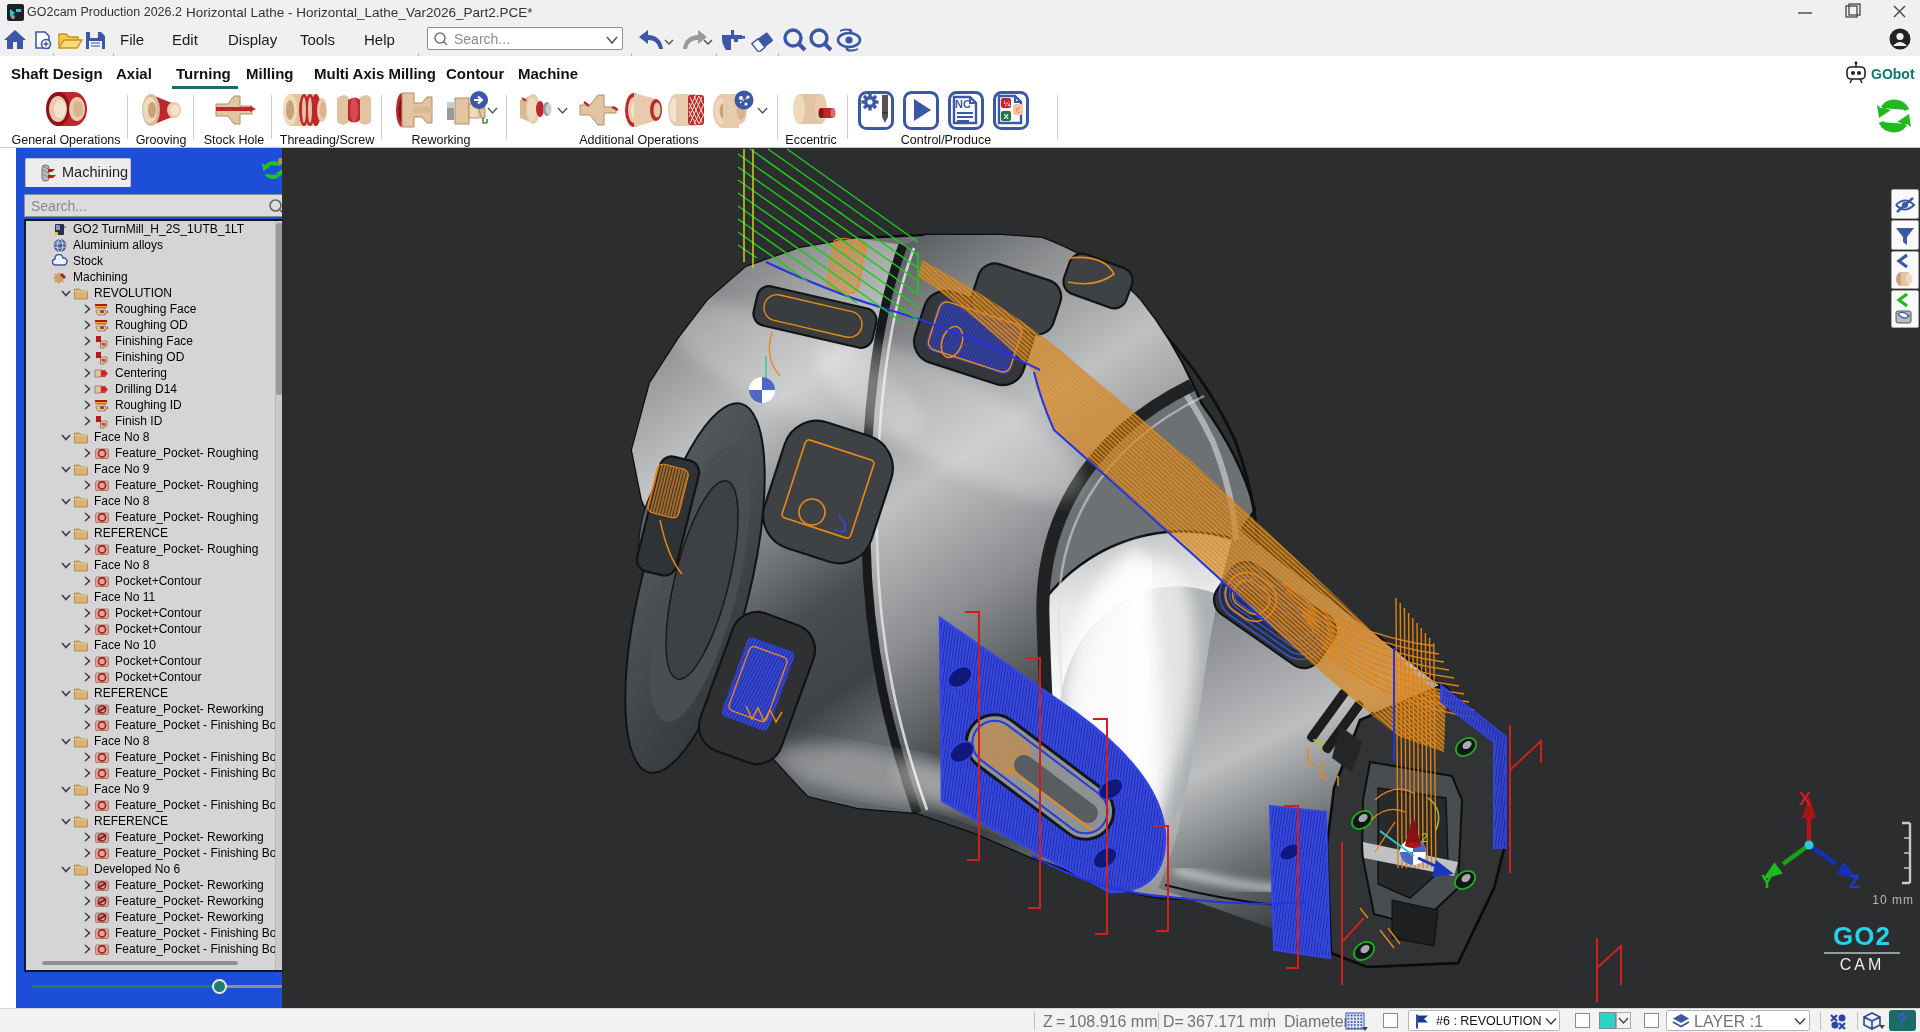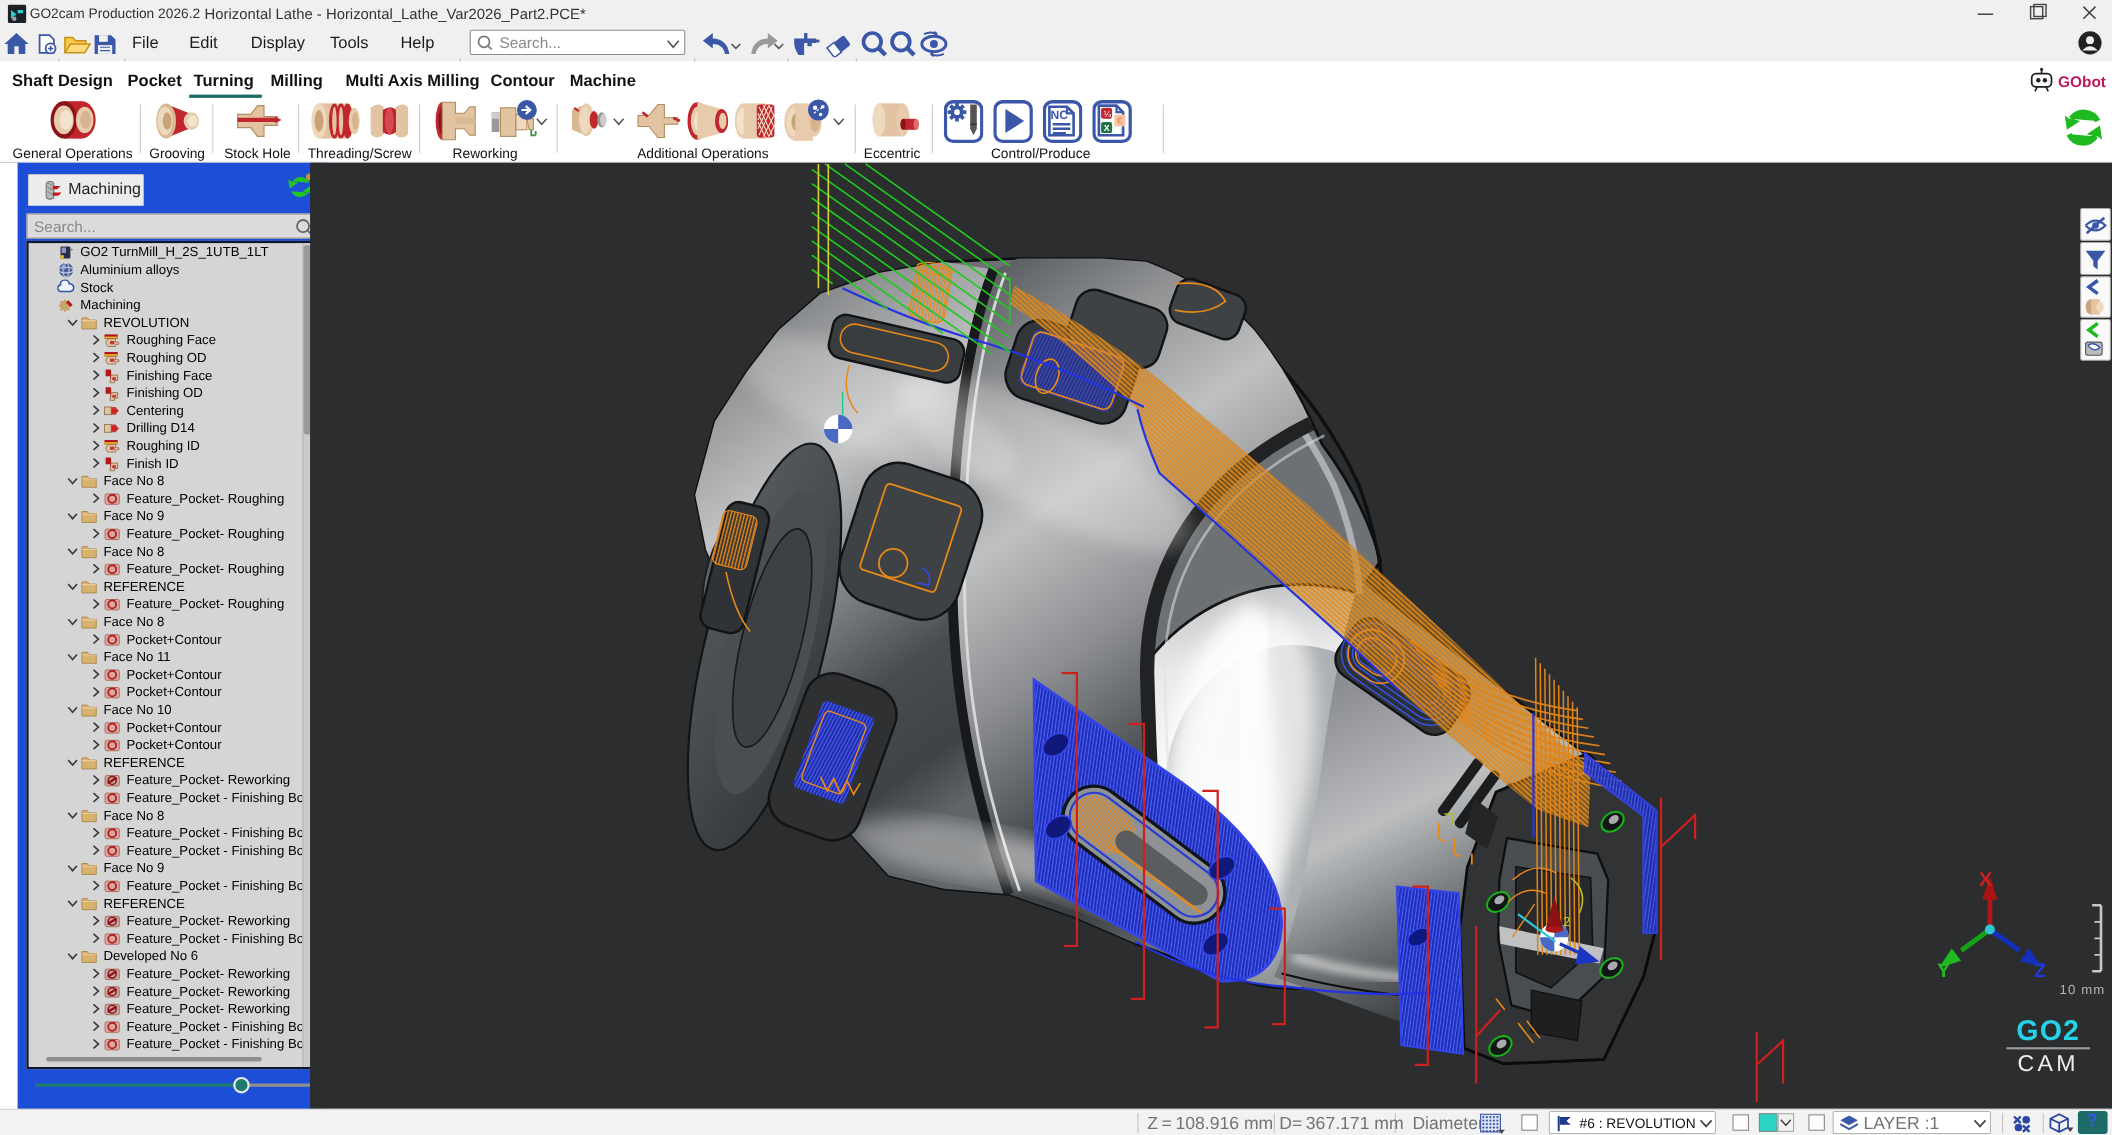--- a/index.html
+++ b/index.html
@@ -101,36 +101,36 @@
  </svg>
  <svg class="abs" style="left:1888px;top:3px" width="24" height="24">
       <circle cx="12" cy="12" r="10.5" fill="#222"></circle>
       <circle cx="12" cy="9.5" r="3.6" fill="#f0f0f0"></circle>
       <path d="M5 19 q7 -8 14 0" fill="#f0f0f0"></path>
     </svg>
 </div>
 
 <div id="ribbon">
  <span class="tab abs" style="left:11px;top:9px">Shaft Design</span>
- <span class="tab abs" style="left:116px;top:9px">Pocket</span>
+ <span class="tab abs" style="left:116px;top:9px">Axial</span>
  <span class="tab abs" style="left:176px;top:9px">Turning</span>
  <div class="abs" style="left:172px;top:30px;width:66px;height:3px;background:#1d6b66"></div>
  <span class="tab abs" style="left:246px;top:9px">Milling</span>
  <span class="tab abs" style="left:314px;top:9px">Multi Axis Milling</span>
  <span class="tab abs" style="left:446px;top:9px">Contour</span>
  <span class="tab abs" style="left:518px;top:9px">Machine</span>
  <svg class="abs" style="left:1843px;top:4px" width="26" height="26">
       <rect x="4" y="7" width="18" height="12" rx="4" fill="none" stroke="#222" stroke-width="1.6"></rect>
       <circle cx="10" cy="13" r="2" fill="#222"></circle>
       <circle cx="16" cy="13" r="2" fill="#222"></circle>
       <line x1="13" y1="3" x2="13" y2="7" stroke="#222" stroke-width="1.5"></line>
       <circle cx="13" cy="3" r="1.4" fill="#222"></circle>
       <path d="M9 19 l-2 4 M17 19 l2 4" stroke="#222" stroke-width="1.5"></path>
     </svg>
- <span class="abs" style="left:1871px;top:10px;font-weight:bold;font-size:14px;color:#be185d">GObot</span>
+ <span class="abs" style="left:1871px;top:10px;font-weight:bold;font-size:14px;color:#0f766e">GObot</span>
 </div>
 <div id="toolbar">
     <div class="tsep" style="left:127px"></div>
     <div class="tsep" style="left:193px"></div>
     <div class="tsep" style="left:271px"></div>
     <div class="tsep" style="left:381px"></div>
     <div class="tsep" style="left:506px"></div>
     <div class="tsep" style="left:777px"></div>
     <div class="tsep" style="left:847px"></div>
     <div class="tsep" style="left:1057px"></div>
@@ -1076,21 +1076,21 @@
         <ellipse cx="17" cy="27" rx="3.5" ry="5" fill="#efd9bd"></ellipse>
       </svg></div>
     <div style="position:absolute;width:28px;background:#fafafa;border:1px solid #a8a8a8;border-radius:2px;text-align:center;left:1609px;top:142px;height:38px"><svg width="26" height="36">
         <path d="M15 3 L7 9 L15 15" fill="none" stroke="#1fba1f" stroke-width="3.2"></path>
         <rect x="4" y="20" width="15" height="12" rx="2" fill="#b9bbbd" stroke="#555"></rect>
         <path d="M6 23 q5 -4 11 2 q-5 5 -11 -2" fill="#fff" stroke="#3b57a8" stroke-width="1.3"></path>
       </svg></div>
     <div style="position:absolute;left:1542px;top:773px;width:76px;text-align:center">
       <div style="font-size:26px;font-weight:bold;color:#25d2e8;letter-spacing:1px">GO2</div>
       <div style="height:2px;background:#9a9a9a;margin:0 0 2px 0"></div>
-      <div style="font-size:21px;color:#ededed;letter-spacing:3px">CAM</div>
+      <div style="font-size:16px;color:#ededed;letter-spacing:3px">CAM</div>
     </div>
     <svg style="position:absolute;left:1455px;top:642px" width="130" height="120" viewBox="0 0 130 120">
 <line x1="72" y1="55" x2="72" y2="26" stroke="#b01616" stroke-width="4.5"></line>
 <path d="M65 28 L72 6 L79 28 Z" fill="#a81414"></path>
 <text x="62" y="15" font-size="18" font-weight="bold" fill="#cf1f1f" font-family="Liberation Sans">X</text>
 <line x1="72" y1="55" x2="46" y2="74" stroke="#17a317" stroke-width="4.5"></line>
 <g transform="rotate(-127 40 79)">
         <path d="M33 81 L40 61 L47 81 Z" fill="#1fba1f"></path>
       </g>
 <text x="24" y="98" font-size="18" font-weight="bold" fill="#1fba1f" font-family="Liberation Sans">Y</text>

